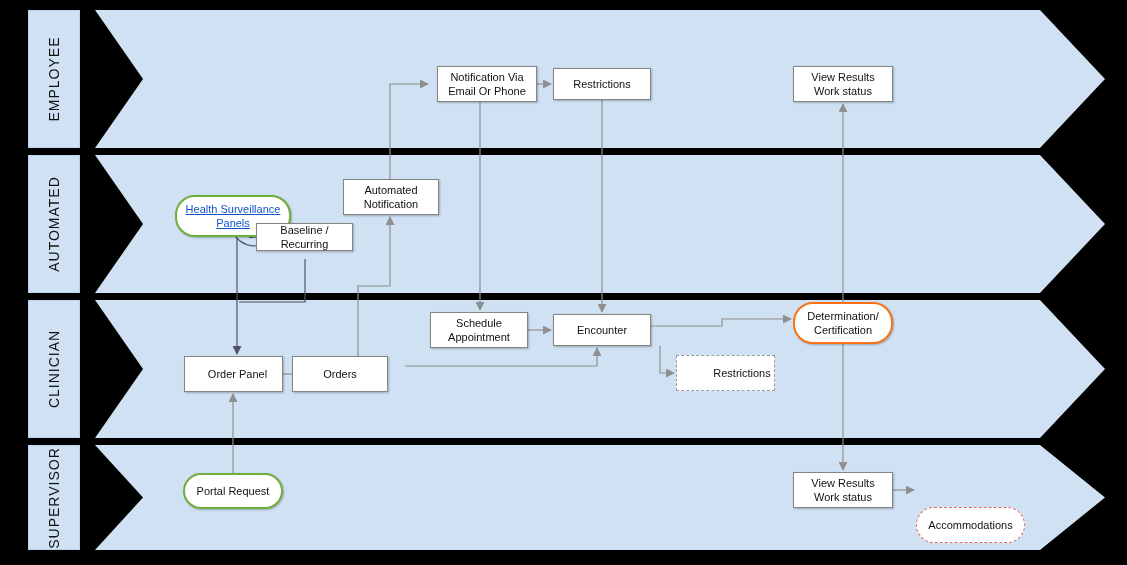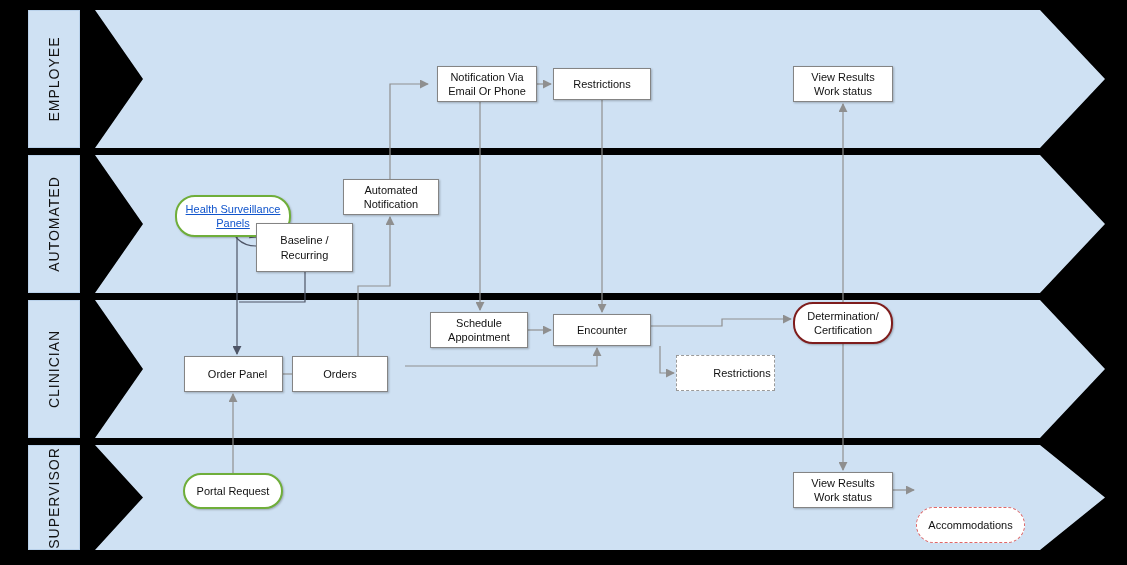--- a/index.html
+++ b/index.html
@@ -12,21 +12,21 @@
         display:flex;align-items:center;justify-content:center;}
   .lane-label span{transform:rotate(-90deg);white-space:nowrap;
         font-size:14px;letter-spacing:1px;color:#111;}
   .connectors{position:absolute;left:0;top:0;pointer-events:none;}
   .node{position:absolute;background:#fff;border:1px solid #848484;
         box-sizing:border-box;display:flex;align-items:center;justify-content:center;
         text-align:center;font-size:11px;line-height:1.3;color:#111;
         white-space:pre-line;box-shadow:1px 1px 2px rgba(0,0,0,0.25);}
   .stadium{border-radius:20px;}
   .green{border:2px solid #6fae3a;}
-  .orange{border:2px solid #7f1d1d;}
+  .orange{border:2px solid #f97316;}
   .dashed-gray{border:1px dashed #9a9a9a;box-shadow:none;padding-left:33px;}
   .dashed-red{border:1px dashed #e06666;box-shadow:none;margin-top:34px;}
   .link{color:#1155cc;text-decoration:underline;cursor:pointer;}
 </style>
 </head>
 <body>
 
 <div class="canvas">
 
   <div class="band" style="top:10px;height:138px;"></div>
@@ -81,21 +81,21 @@
   <div class="node" style="left:430px;top:66px;width:100px;height:36px;margin-left:7px;">Notification Via
 Email Or Phone</div>
   <div class="node" style="left:553px;top:68px;width:98px;height:32px;">Restrictions</div>
   <div class="node" style="left:793px;top:66px;width:100px;height:36px;">View Results
 Work status</div>
 
   <div class="node stadium green" style="left:175px;top:180px;width:116px;height:42px;margin-top:15px;">
     <span class="link">Health Surveillance
 Panels</span>
   </div>
-  <div class="node" style="left:256px;top:223px;width:97px;height:49px;">Baseline /
+  <div class="node" style="left:256px;top:223px;width:97px;height:28px;">Baseline /
 Recurring</div>
   <div class="node" style="left:343px;top:179px;width:96px;height:36px;">Automated
 Notification</div>
 
   <div class="node" style="left:430px;top:312px;width:98px;height:36px;">Schedule
 Appointment</div>
   <div class="node" style="left:553px;top:314px;width:98px;height:32px;">Encounter</div>
   <div class="node stadium orange" style="left:793px;top:302px;width:100px;height:42px;">Determination/
 Certification</div>
   <div class="node dashed-gray" style="left:676px;top:355px;width:99px;height:36px;">Restrictions</div>

